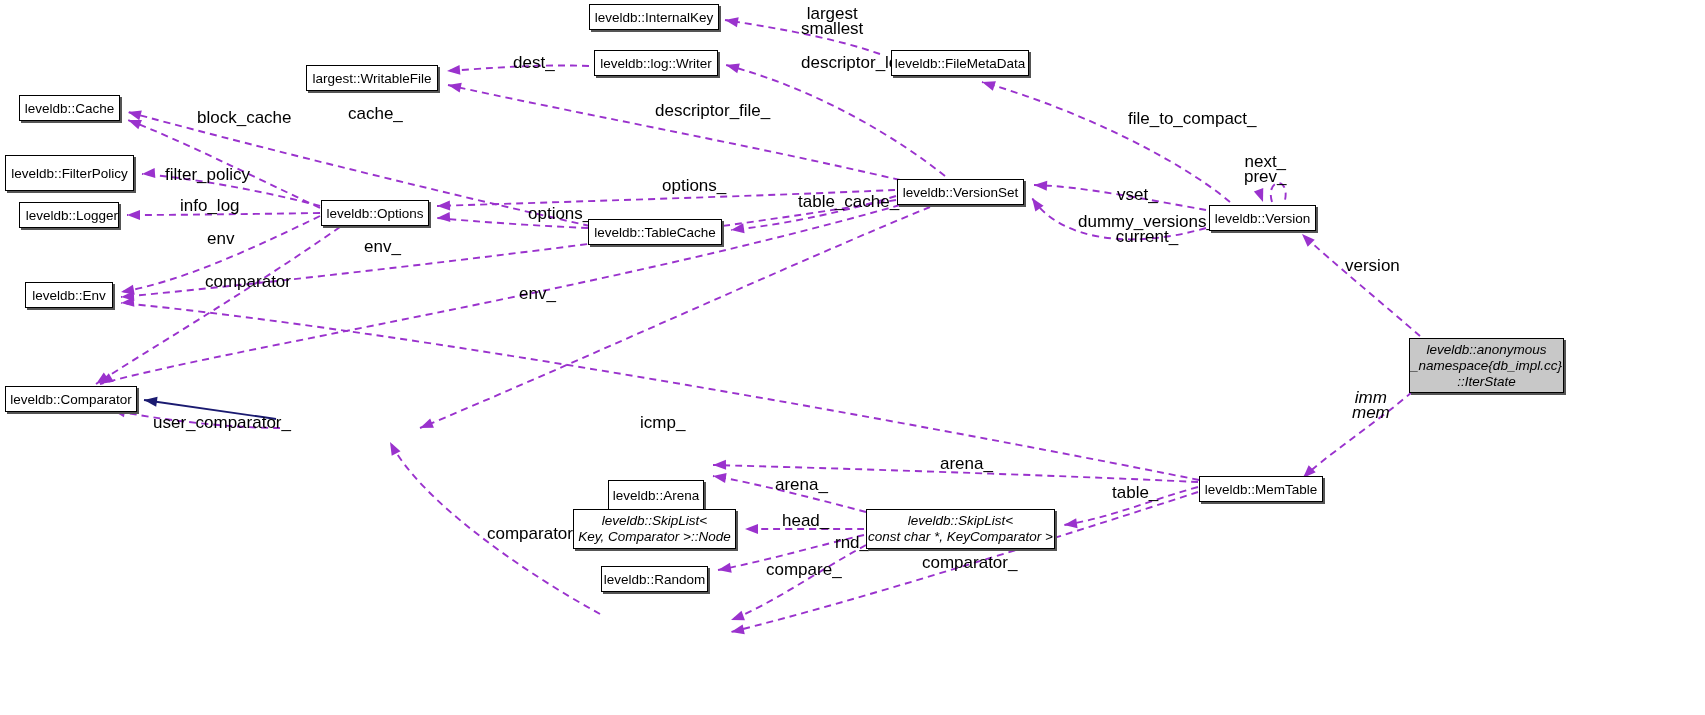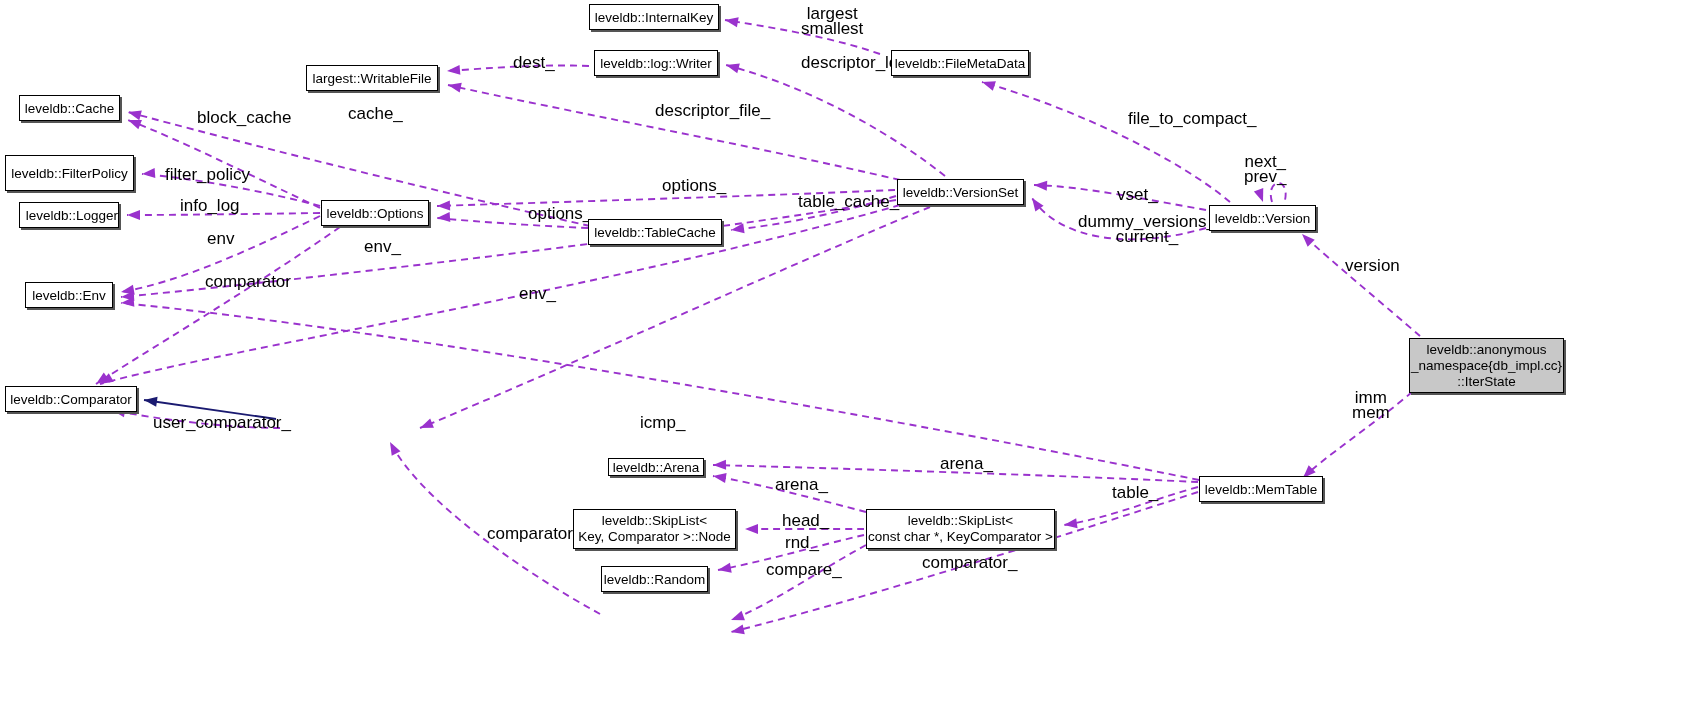--- a/index.html
+++ b/index.html
@@ -4,21 +4,21 @@
 <title>leveldb collaboration diagram</title>
 <style>
   html,body{margin:0;padding:0;background:#ffffff;}
   #stage{position:relative;width:1705px;height:715px;background:#ffffff;
          font-family:"Liberation Sans","DejaVu Sans",sans-serif;overflow:hidden;}
   #edges{position:absolute;left:0;top:0;width:1705px;height:715px;}
   .node{position:absolute;box-sizing:border-box;border:1px solid #000;
         background:#ffffff;color:#000;font-size:13.5px;line-height:15px;
         display:flex;align-items:center;justify-content:center;text-align:center;
         box-shadow:2px 2px 0 0 #555;}
-  .node.multiline{line-height:16px;}
+  .node.multiline{line-height:16px;font-style:italic;}
   .node.highlight{background:#c8c8c8;}
   .elabel{position:absolute;color:#000;font-size:17px;line-height:15px;
           white-space:pre;text-align:center;}
 </style>
 </head>
 <body>
 
 <div id="stage">
   <svg id="edges" viewBox="0 0 1705 715" xmlns="http://www.w3.org/2000/svg">
       <path d="M 880 54 C 840 40 790 30 725 20" fill="none" stroke="#9a32cd" stroke-width="1.9" stroke-dasharray="7,5"></path>
@@ -104,28 +104,28 @@
     <div class="elabel" style="left: 364px; top: 239px;"><div>env_</div></div>
     <div class="elabel" style="left: 519px; top: 286px;"><div>env_</div></div>
     <div class="elabel" style="left: 205px; top: 274px;"><div>comparator</div></div>
     <div class="elabel" style="left: 153px; top: 415px;"><div>user_comparator_</div></div>
     <div class="elabel" style="left: 640px; top: 415px;"><div>icmp_</div></div>
     <div class="elabel" style="left: 487px; top: 526px;"><div>comparator</div></div>
     <div class="elabel" style="left: 940px; top: 456px;"><div>arena_</div></div>
     <div class="elabel" style="left: 775px; top: 477px;"><div>arena_</div></div>
     <div class="elabel" style="left: 1112px; top: 485px;"><div>table_</div></div>
     <div class="elabel" style="left: 782px; top: 513px;"><div>head_</div></div>
-    <div class="elabel" style="left: 785px; top: 535px;"><div>rnd_</div></div>
+    <div class="elabel" style="left: 835px; top: 535px;"><div>rnd_</div></div>
     <div class="elabel" style="left: 766px; top: 562px;"><div>compare_</div></div>
     <div class="elabel" style="left: 922px; top: 555px;"><div>comparator_</div></div>
     <div class="elabel" style="left: 1117px; top: 187px;"><div>vset_</div></div>
     <div class="elabel" style="left: 1078px; top: 214px;"><div>dummy_versions_</div><div>current_</div></div>
     <div class="elabel" style="left: 1244px; top: 154px;"><div>next_</div><div>prev_</div></div>
     <div class="elabel" style="left: 1345px; top: 258px;"><div>version</div></div>
-    <div class="elabel" style="left: 1352px; top: 390px;"><div>imm</div><div>mem</div></div>
+    <div class="elabel" style="left: 1352px; top: 390px; font-style: italic;"><div>imm</div><div>mem</div></div>
     <div class="node" style="left: 589px; top: 4px; width: 130px; height: 26px;">
       <div>
         <div>leveldb::InternalKey</div>
       </div>
     </div>
     <div class="node" style="left: 891px; top: 50px; width: 138px; height: 26px;">
       <div>
         <div>leveldb::FileMetaData</div>
       </div>
     </div>
@@ -184,21 +184,21 @@
         <div>leveldb::anonymous</div>
         <div>_namespace{db_impl.cc}</div>
         <div>::IterState</div>
       </div>
     </div>
     <div class="node" style="left: 5px; top: 386px; width: 132px; height: 26px;">
       <div>
         <div>leveldb::Comparator</div>
       </div>
     </div>
-    <div class="node" style="left: 608px; top: 458px; width: 96px; height: 18px;">
+    <div class="node" style="left: 608px; top: 480px; width: 96px; height: 30px;">
       <div>
         <div>leveldb::Arena</div>
       </div>
     </div>
     <div class="node" style="left: 1199px; top: 476px; width: 124px; height: 26px;">
       <div>
         <div>leveldb::MemTable</div>
       </div>
     </div>
     <div class="node multiline" style="left: 573px; top: 509px; width: 163px; height: 40px;">

